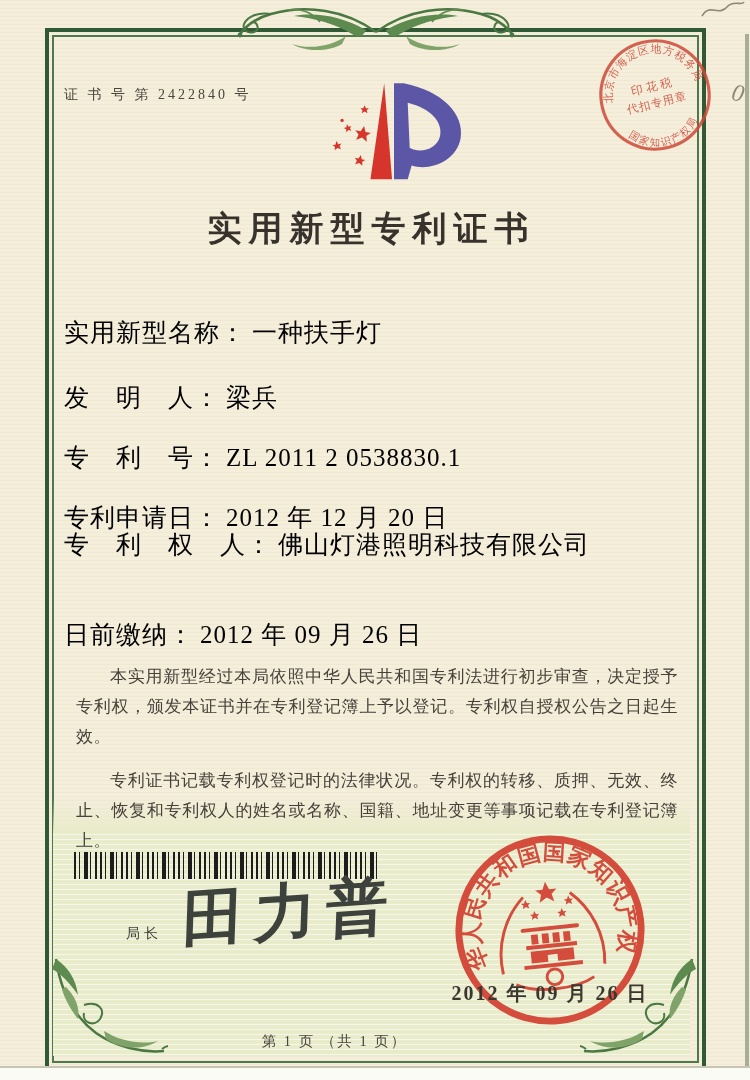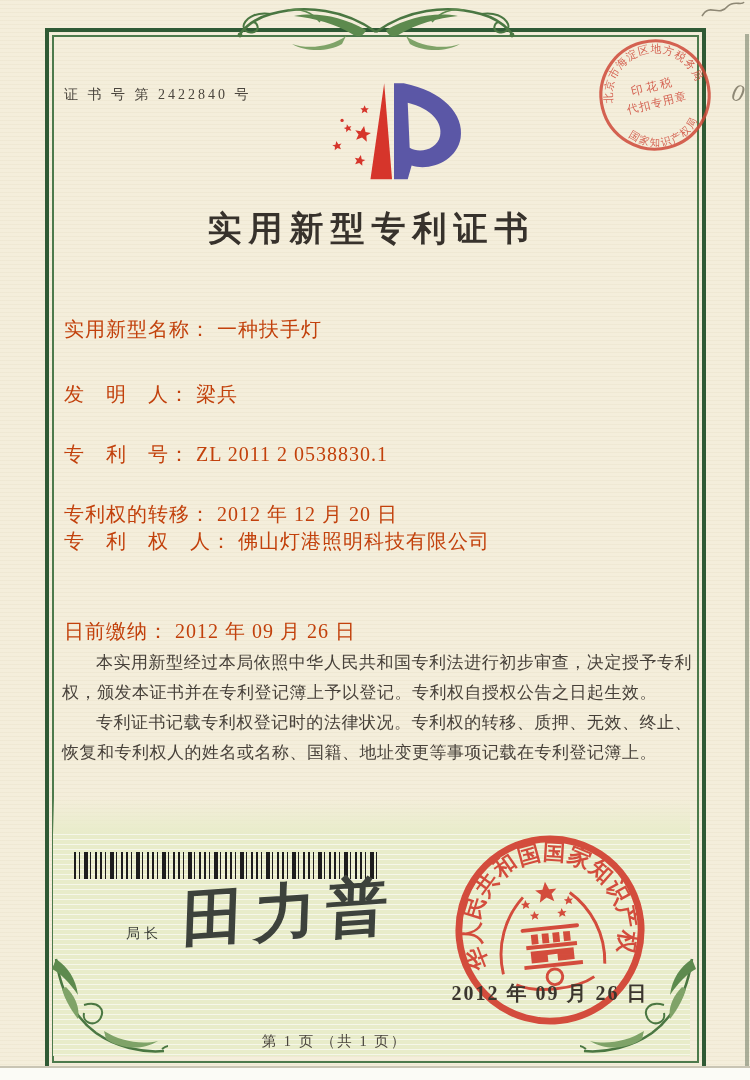--- a/index.html
+++ b/index.html
@@ -38,26 +38,26 @@
   }
   .logo{position:absolute;left:296px;top:77px;width:196px;height:128px;z-index:2;}
   .tax-stamp{
     position:absolute;left:596px;top:36px;width:118px;height:118px;z-index:6;
     transform:rotate(-14deg);opacity:.85;
   }
   .title{
     position:absolute;left:45px;top:206px;width:653px;z-index:3;
     text-align:center;font-size:34px;font-weight:700;letter-spacing:7px;color:#37322c;
   }
-  .field{position:absolute;left:64px;z-index:3;font-size:20px;color:#c2410c;letter-spacing:1px;white-space:nowrap;}
+  .field{position:absolute;left:64px;z-index:3;font-size:25px;color:#000000;letter-spacing:1px;white-space:nowrap;}
   .f0{top:316px}.f1{top:381px}.f2{top:441px}.f3{top:501px}.f4{top:528px}.f5{top:618px}
   .fvalue{margin-left:6px;}
   .paras{position:absolute;left:62px;top:648px;width:630px;z-index:3;}
   .paras p{
-    margin:0;font-size:17px;line-height:30px;color:#47413a;
+    margin:14px;font-size:17px;line-height:30px;color:#47413a;
     text-align:justify;text-indent:2em;letter-spacing:.5px;
   }
   .barcode{
     position:absolute;left:74px;top:852px;width:306px;height:27px;z-index:3;
     background:repeating-linear-gradient(90deg,
       #1d1d1d 0 2px,rgba(0,0,0,0) 2px 5px,
       #1d1d1d 5px 6px,rgba(0,0,0,0) 6px 10px,
       #1d1d1d 10px 14px,rgba(0,0,0,0) 14px 16px,
       #1d1d1d 16px 17px,rgba(0,0,0,0) 17px 21px,
       #1d1d1d 21px 23px,rgba(0,0,0,0) 23px 26px);
@@ -173,21 +173,21 @@
 <div class="field f0">
   <span class="flabel">实用新型名称：</span><span class="fvalue">一种扶手灯</span>
 </div>
 <div class="field f1">
   <span class="flabel">发　明　人：</span><span class="fvalue">梁兵</span>
 </div>
 <div class="field f2">
   <span class="flabel">专　利　号：</span><span class="fvalue">ZL 2011 2 0538830.1</span>
 </div>
 <div class="field f3">
-  <span class="flabel">专利权的转移：</span><span class="fvalue">2012 年 12 月 20 日</span>
+  <span class="flabel">专利申请日：</span><span class="fvalue">2012 年 12 月 20 日</span>
 </div>
 <div class="field f4">
   <span class="flabel">专　利　权　人：</span><span class="fvalue">佛山灯港照明科技有限公司</span>
 </div>
 <div class="field f5">
   <span class="flabel">日前缴纳：</span><span class="fvalue">2012 年 09 月 26 日</span>
 </div>
 
 <div class="paras">
   <p>本实用新型经过本局依照中华人民共和国专利法进行初步审查，决定授予专利权，颁发本证书并在专利登记簿上予以登记。专利权自授权公告之日起生效。</p>

